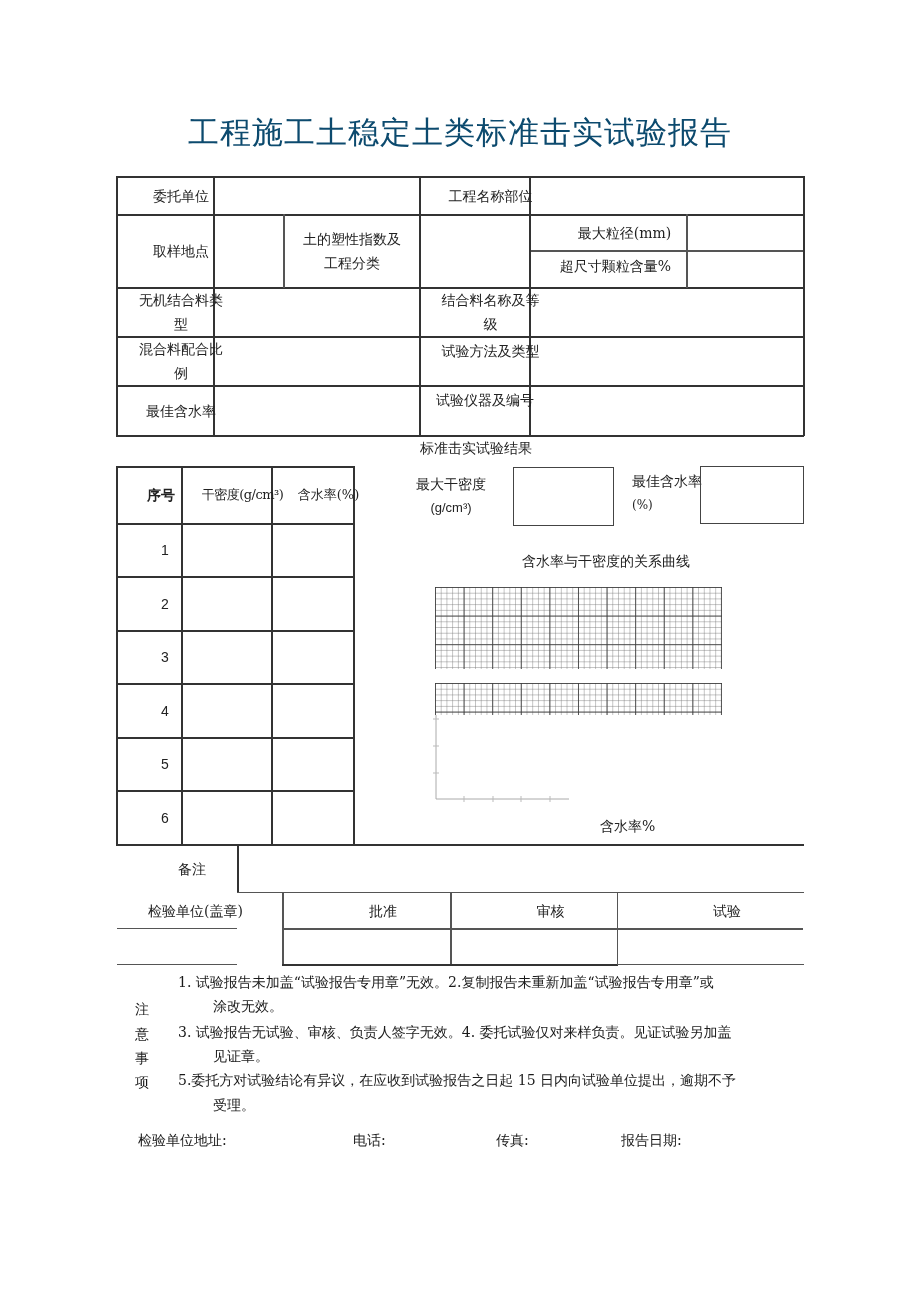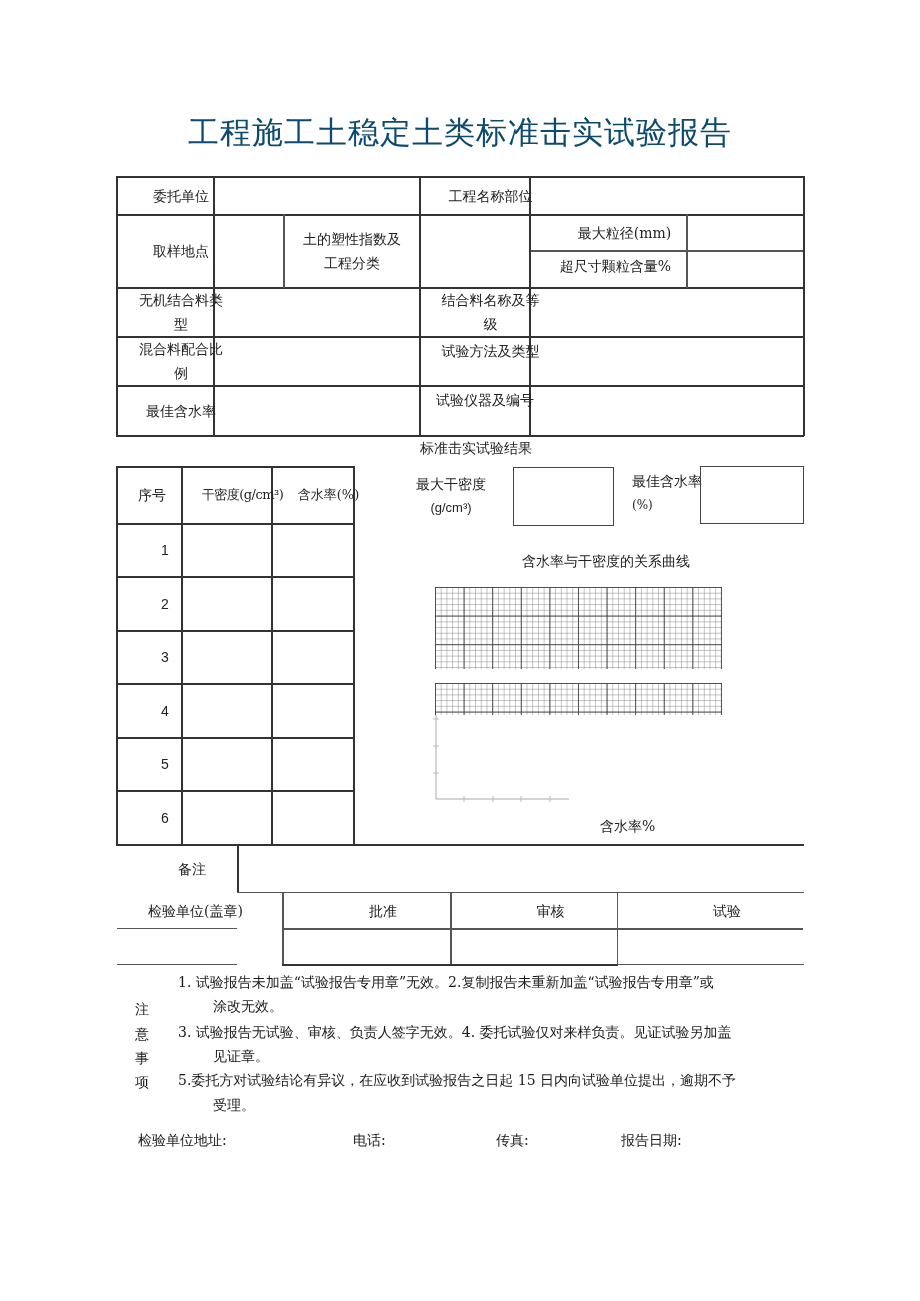--- a/index.html
+++ b/index.html
@@ -89,21 +89,21 @@
   <div class="line" style="left:116px;top:630px;width:238px;height:1.5px;"></div>
   <div class="line" style="left:116px;top:683px;width:238px;height:1.5px;"></div>
   <div class="line" style="left:116px;top:737px;width:238px;height:1.5px;"></div>
   <div class="line" style="left:116px;top:790px;width:238px;height:1.5px;"></div>
   <div class="line" style="left:116px;top:844px;width:238px;height:1.5px;"></div>
   <div class="line" style="left:116px;top:466px;width:1.5px;height:379px;"></div>
   <div class="line" style="left:181px;top:466px;width:1.5px;height:379px;"></div>
   <div class="line" style="left:271px;top:466px;width:1.5px;height:379px;"></div>
   <div class="line" style="left:353px;top:466px;width:1.5px;height:379px;"></div>
 
-  <div class="abs ctr cell-text" style="left:108px;top:467px;width:56px;height:56px;">序号</div>
+  <div class="abs ctr cell-text" style="left:117px;top:467px;width:56px;height:56px;font-weight:bold;">序号</div>
   <div class="abs ctr cell-text" style="left:182px;top:467px;width:89px;height:56px;font-size:13px;letter-spacing:-0.5px;">干密度(g/cm³)</div>
   <div class="abs ctr cell-text" style="left:272px;top:467px;width:81px;height:56px;font-size:13px;">含水率(%)</div>
 
   <div class="abs ctr cell-text sans" style="left:117px;top:524px;width:64px;height:52px;">1</div>
   <div class="abs" style="left:183px;top:524px;width:88px;height:52px;"></div>
   <div class="abs" style="left:273px;top:524px;width:80px;height:52px;"></div>
 
   <div class="abs ctr cell-text sans" style="left:117px;top:577px;width:64px;height:53px;">2</div>
   <div class="abs" style="left:183px;top:577px;width:88px;height:53px;"></div>
   <div class="abs" style="left:273px;top:577px;width:80px;height:53px;"></div>

